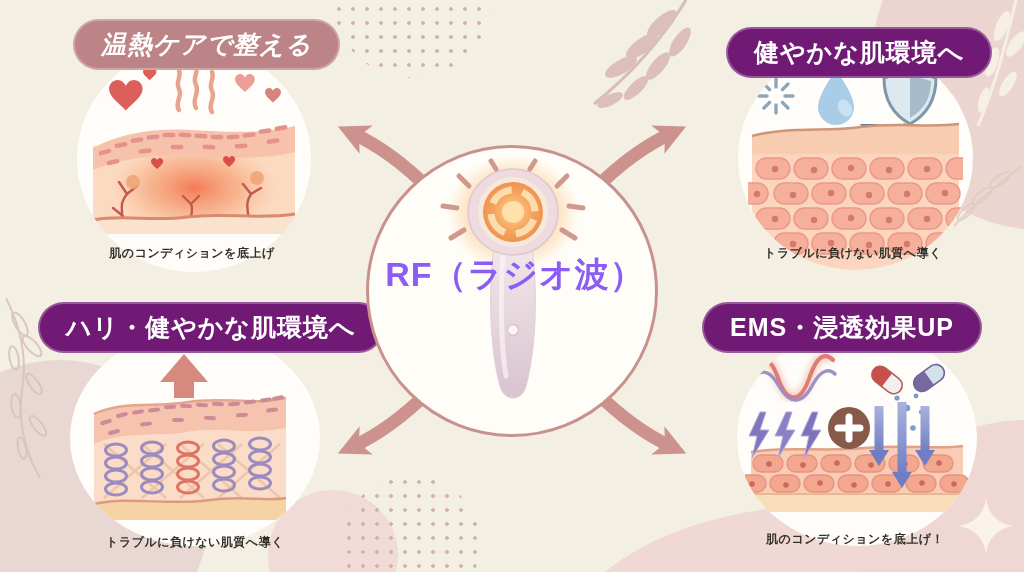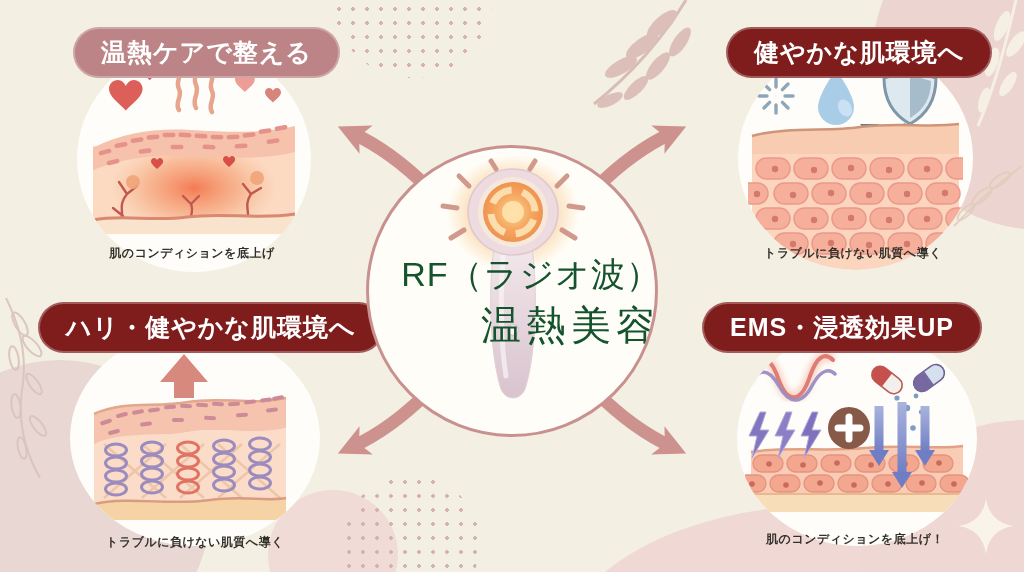--- a/index.html
+++ b/index.html
@@ -31,36 +31,36 @@
   .circle--center{
     left:366px;top:145px;width:292px;height:292px;
     background:#fffdf7;border:3px solid #c9918e;box-sizing:border-box;
   }
   .badge{
     position:absolute;color:#ffffff;font-weight:bold;font-size:25px;
     letter-spacing:1px;padding:7px 26px;border-radius:999px;white-space:nowrap;
     border:2px solid rgba(255,255,255,0.28);
   }
   .badge--rose{background:#bc8486;}
-  .badge--purple{background:#7f1d1d;}
-  .badge--b1{left:73px;top:27px;}
+  .badge--purple{background:#701a75;}
+  .badge--b1{left:73px;top:19px;font-style:italic;}
   .badge--b2{left:726px;top:27px;}
   .badge--b3{left:38px;top:302px;}
   .badge--b4{left:702px;top:302px;}
   .caption{
     position:absolute;color:#33302c;font-weight:bold;font-size:12px;
     text-align:center;letter-spacing:0.5px;white-space:nowrap;
   }
   .caption--c1{left:42px;top:245px;width:300px;}
   .caption--c2{left:703px;top:245px;width:300px;}
   .caption--c3{left:30px;top:534px;width:330px;}
   .caption--c4{left:690px;top:531px;width:330px;}
   .center-title{
-    position:absolute;left:0;width:292px;text-align:right;
-    color:#14532d;font-weight:normal;white-space:nowrap;
+    position:absolute;left:0;width:292px;text-align:center;
+    color:#8b5cf6;font-weight:bold;white-space:nowrap;
   }
   .center-title--l1{top:104px;font-size:34px;letter-spacing:1px;}
   .center-title--l2{top:150px;font-size:40px;letter-spacing:5px;}
   .abs{position:absolute;}
   svg{display:block;}
 </style>
 </head>
 <body>
 
 <div class="canvas">
@@ -480,16 +480,15 @@
           <line x1="10" y1="50" x2="24" y2="52"></line>
           <line x1="18" y1="82" x2="31" y2="74"></line>
         <line x1="134" y1="20" x2="124" y2="30"></line>
           <line x1="150" y1="52" x2="136" y2="50"></line>
           <line x1="142" y1="82" x2="129" y2="74"></line>
         <line x1="58" y1="5" x2="63" y2="13"></line>
           <line x1="102" y1="5" x2="97" y2="13"></line>
       </g>
     </svg>
     <div class="center-title center-title--l1">RF（ラジオ波）</div>
-    <div class="center-title center-title--l2">温熱美容</div>
   </div>
 
 </div>
 
 </body></html>

